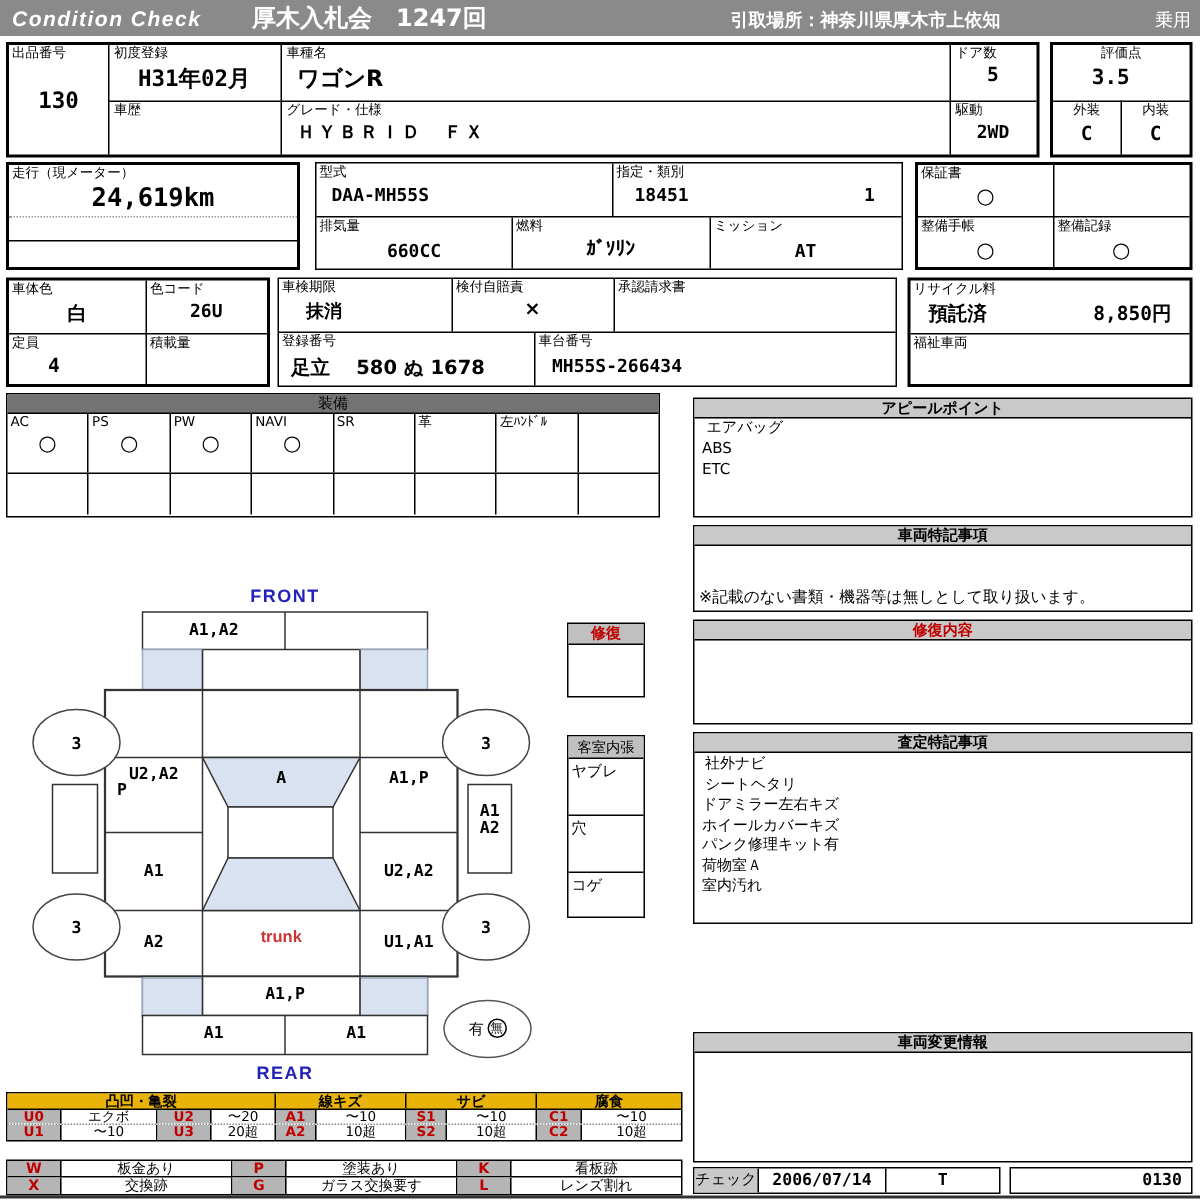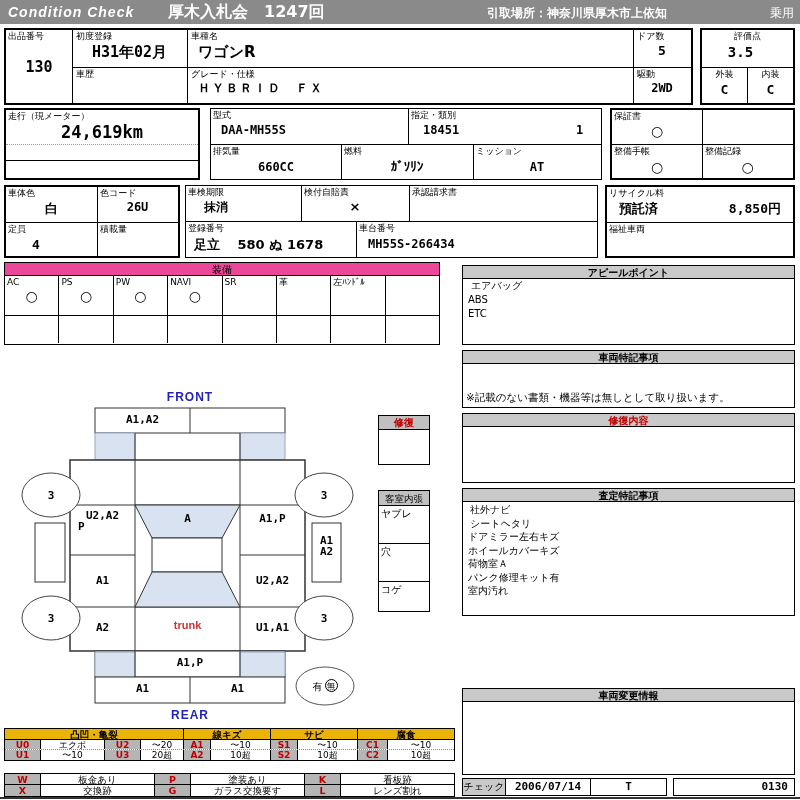--- a/index.html
+++ b/index.html
@@ -150,21 +150,21 @@
 
 <div class="bx2" style="left:605px;top:185px;width:190px;height:73px;">
   <div class="hline" style="left:0;top:35px;width:186px;"></div>
   <div class="abs p9" style="left:2px;top:1px;">リサイクル料</div>
   <div class="abs" style="left:12px;top:13px;font-size:13px;font-weight:bold;">預託済</div>
   <div class="abs mono" style="right:12px;top:13px;font-size:13px;">8,850円</div>
   <div class="abs p9" style="left:2px;top:37px;">福祉車両</div>
 </div>
 
 <div class="bx" style="left:4px;top:262px;width:436px;height:83px;">
-  <div style="height:13px;background:#ec4899;border-bottom:1px solid #000;text-align:center;font-size:10px;line-height:13px;">装備</div>
+  <div style="height:13px;background:#737373;border-bottom:1px solid #000;text-align:center;font-size:10px;line-height:13px;">装備</div>
   <div class="eq-row">
     <div class="eq-cell">
       <div class="p9" style="padding:1px 2px;">AC</div>
       <div class="eq-mark">○</div>
     </div>
     <div class="eq-cell">
       <div class="p9" style="padding:1px 2px;">PS</div>
       <div class="eq-mark">○</div>
     </div>
     <div class="eq-cell">
@@ -220,22 +220,22 @@
   <div class="panel-h" style="color:#c00000;">修復内容</div>
 </div>
 
 <div class="panel" style="top:488px;height:128px;">
   <div class="panel-h">査定特記事項</div>
   <div style="padding:1px 0;">
     <div class="line10" style="line-height:13.5px;padding-left:7px;">社外ナビ</div>
     <div class="line10" style="line-height:13.5px;padding-left:7px;">シートヘタリ</div>
     <div class="line10" style="line-height:13.5px;">ドアミラー左右キズ</div>
     <div class="line10" style="line-height:13.5px;">ホイールカバーキズ</div>
+    <div class="line10" style="line-height:13.5px;">パンク修理キット有</div>
     <div class="line10" style="line-height:13.5px;">荷物室Ａ</div>
-    <div class="line10" style="line-height:13.5px;">パンク修理キット有</div>
     <div class="line10" style="line-height:13.5px;">室内汚れ</div>
   </div>
 </div>
 
 <div class="panel" style="top:688px;height:87px;">
   <div class="panel-h">車両変更情報</div>
 </div>
 
 <div class="bx" style="left:462px;top:778px;width:205px;height:18px;display:flex;">
   <div style="width:43px;background:#c9c9c9;border-right:1px solid #000;text-align:center;font-size:10px;line-height:16px;">チェック</div>

